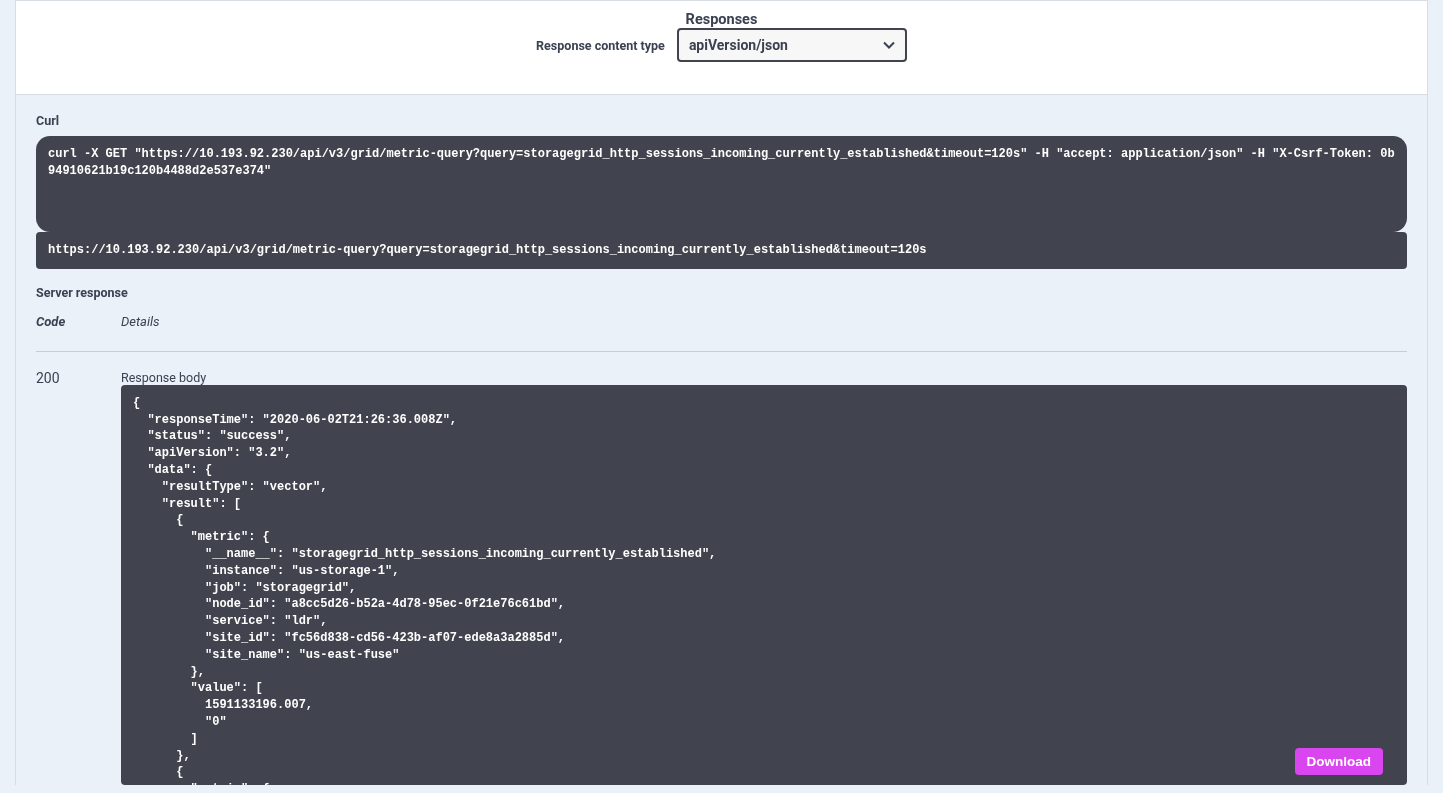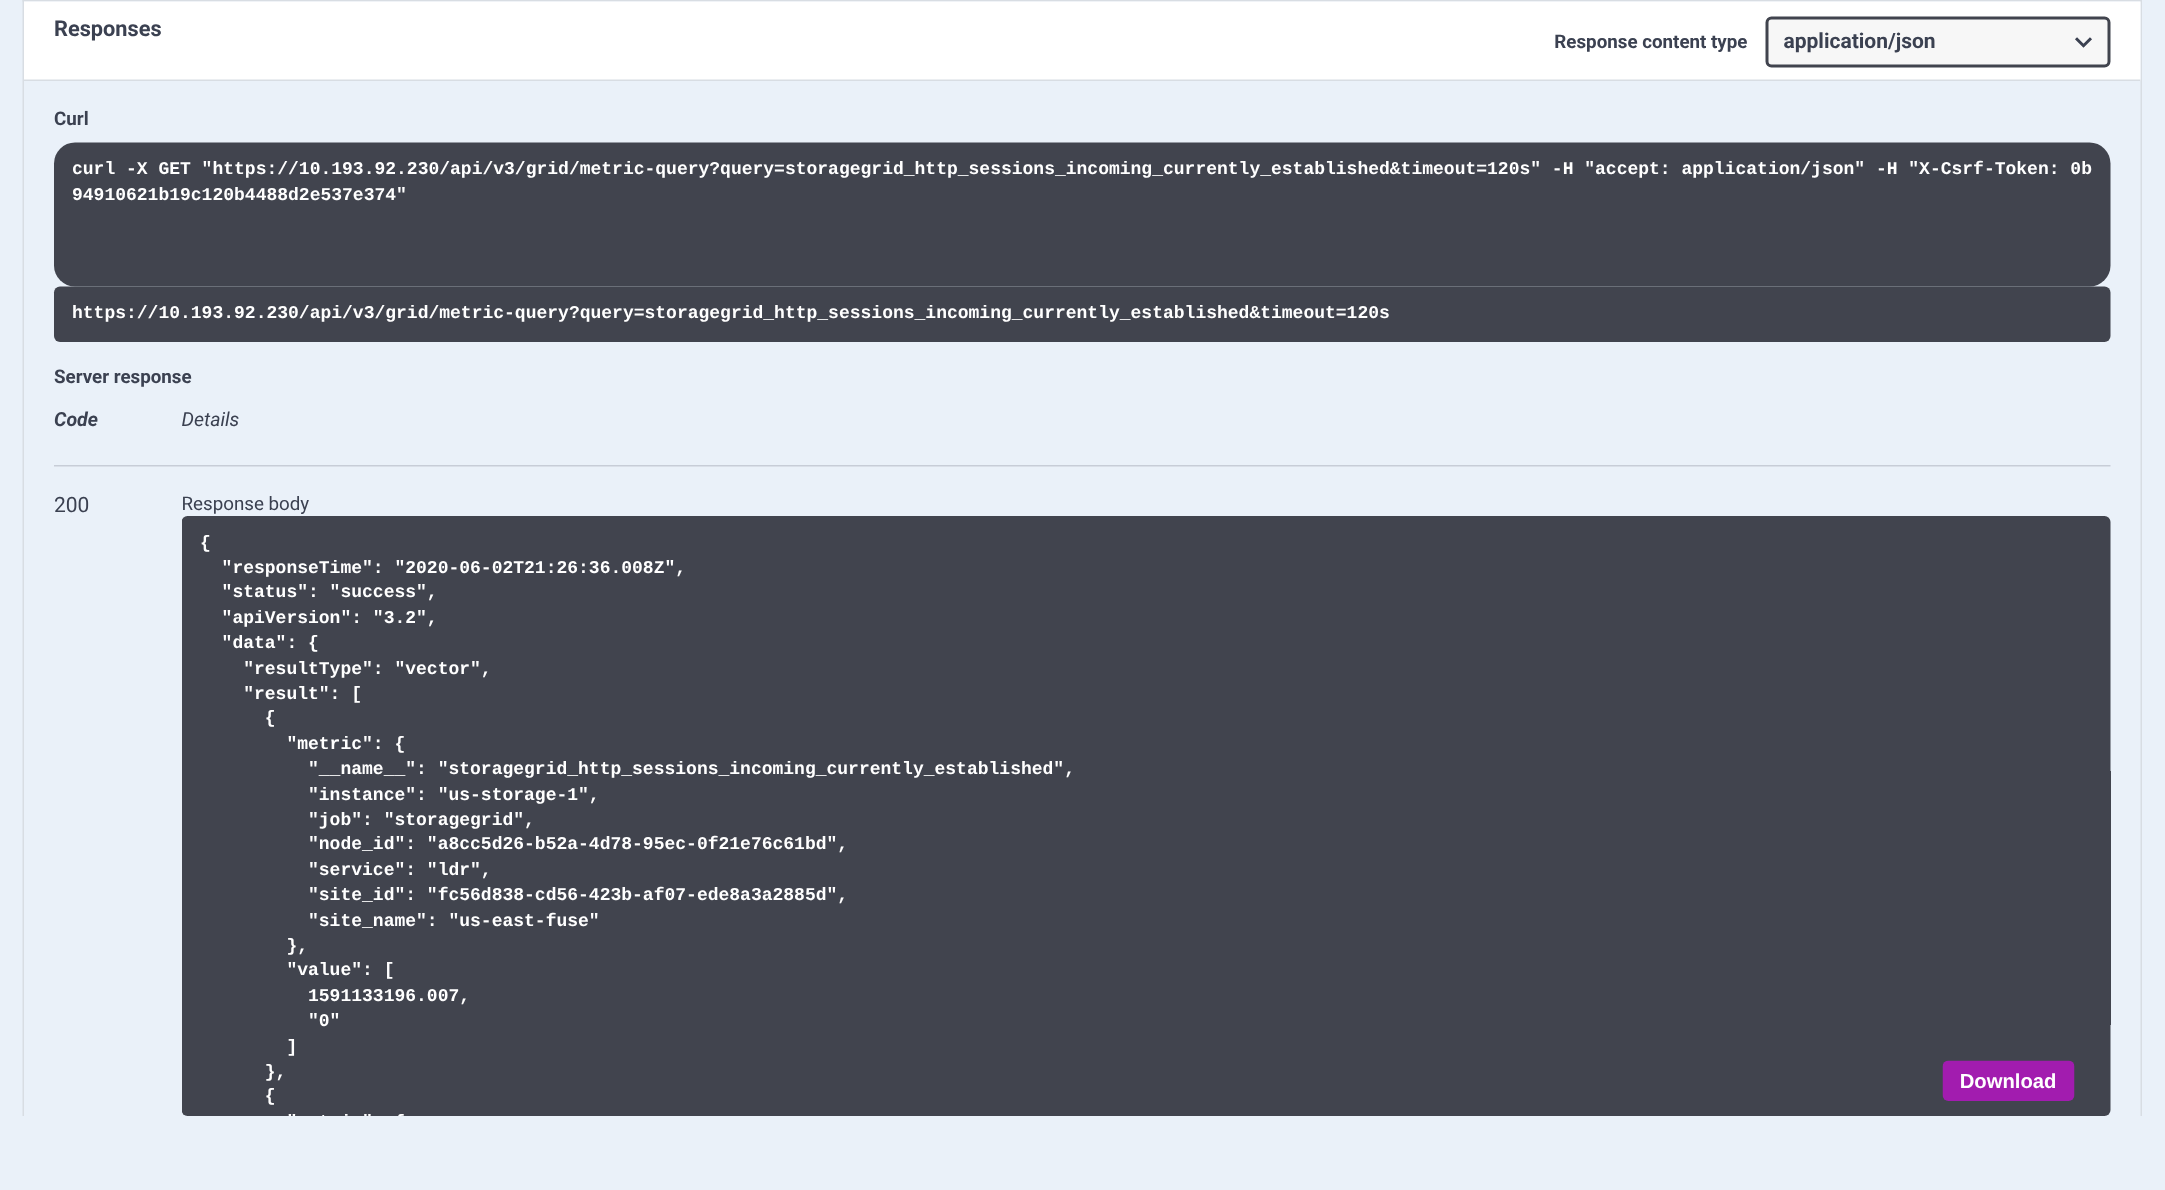--- a/index.html
+++ b/index.html
@@ -13,24 +13,26 @@
     padding: 0 15px;
   }
   .panel {
     background: #eaf1f9;
     border-top: 1px solid #d8dde3;
     border-left: 1px solid #d8dde3;
     border-right: 1px solid #d8dde3;
   }
   .responses-header {
     display: flex;
+    align-items: center;
     justify-content: space-between;
-    padding: 10px 20px 8px 20px;
+    padding: 10px 20px 32px 20px;
     background: #fff;
     border-bottom: 1px solid #d8dde3;
+    flex-direction: column;
   }
   .responses-header h4 {
     font-size: 14.5px;
     font-weight: 700;
     color: #3b4151;
   }
   .ctype-wrap {
     display: flex;
     align-items: center;
     gap: 12px;
@@ -141,21 +143,21 @@
     border-radius: 4px;
     white-space: pre;
     line-height: 1.4;
     height: 400px;
     overflow-y: scroll;
   }
   .download-btn {
     position: absolute;
     right: 24px;
     bottom: 10px;
-    background: #a21caf;
+    background: #d946ef;
     color: #fff;
     font-size: 13.5px;
     font-weight: 700;
     border: none;
     border-radius: 4px;
     padding: 6px 12px;
     cursor: pointer;
   }
   
   .resp-body::-webkit-scrollbar { width: 16px; }
@@ -165,21 +167,21 @@
 </head>
 <body>
 
 <div class="outer">
   <div class="panel">
     <div class="responses-header">
       <h4>Responses</h4>
       <div class="ctype-wrap">
         <span class="ctype-label">Response content type</span>
         <div class="select-wrap">
-          <span>application/json</span>
+          <span>apiVersion/json</span>
           <span class="chevron-down">
             <svg width="12" height="8" viewBox="0 0 12 8">
                 <path d="M1 1.5 L6 6.5 L11 1.5" fill="none" stroke="#3b4151" stroke-width="2"></path>
               </svg>
           </span>
         </div>
       </div>
     </div>
 
     <div class="body-section">

